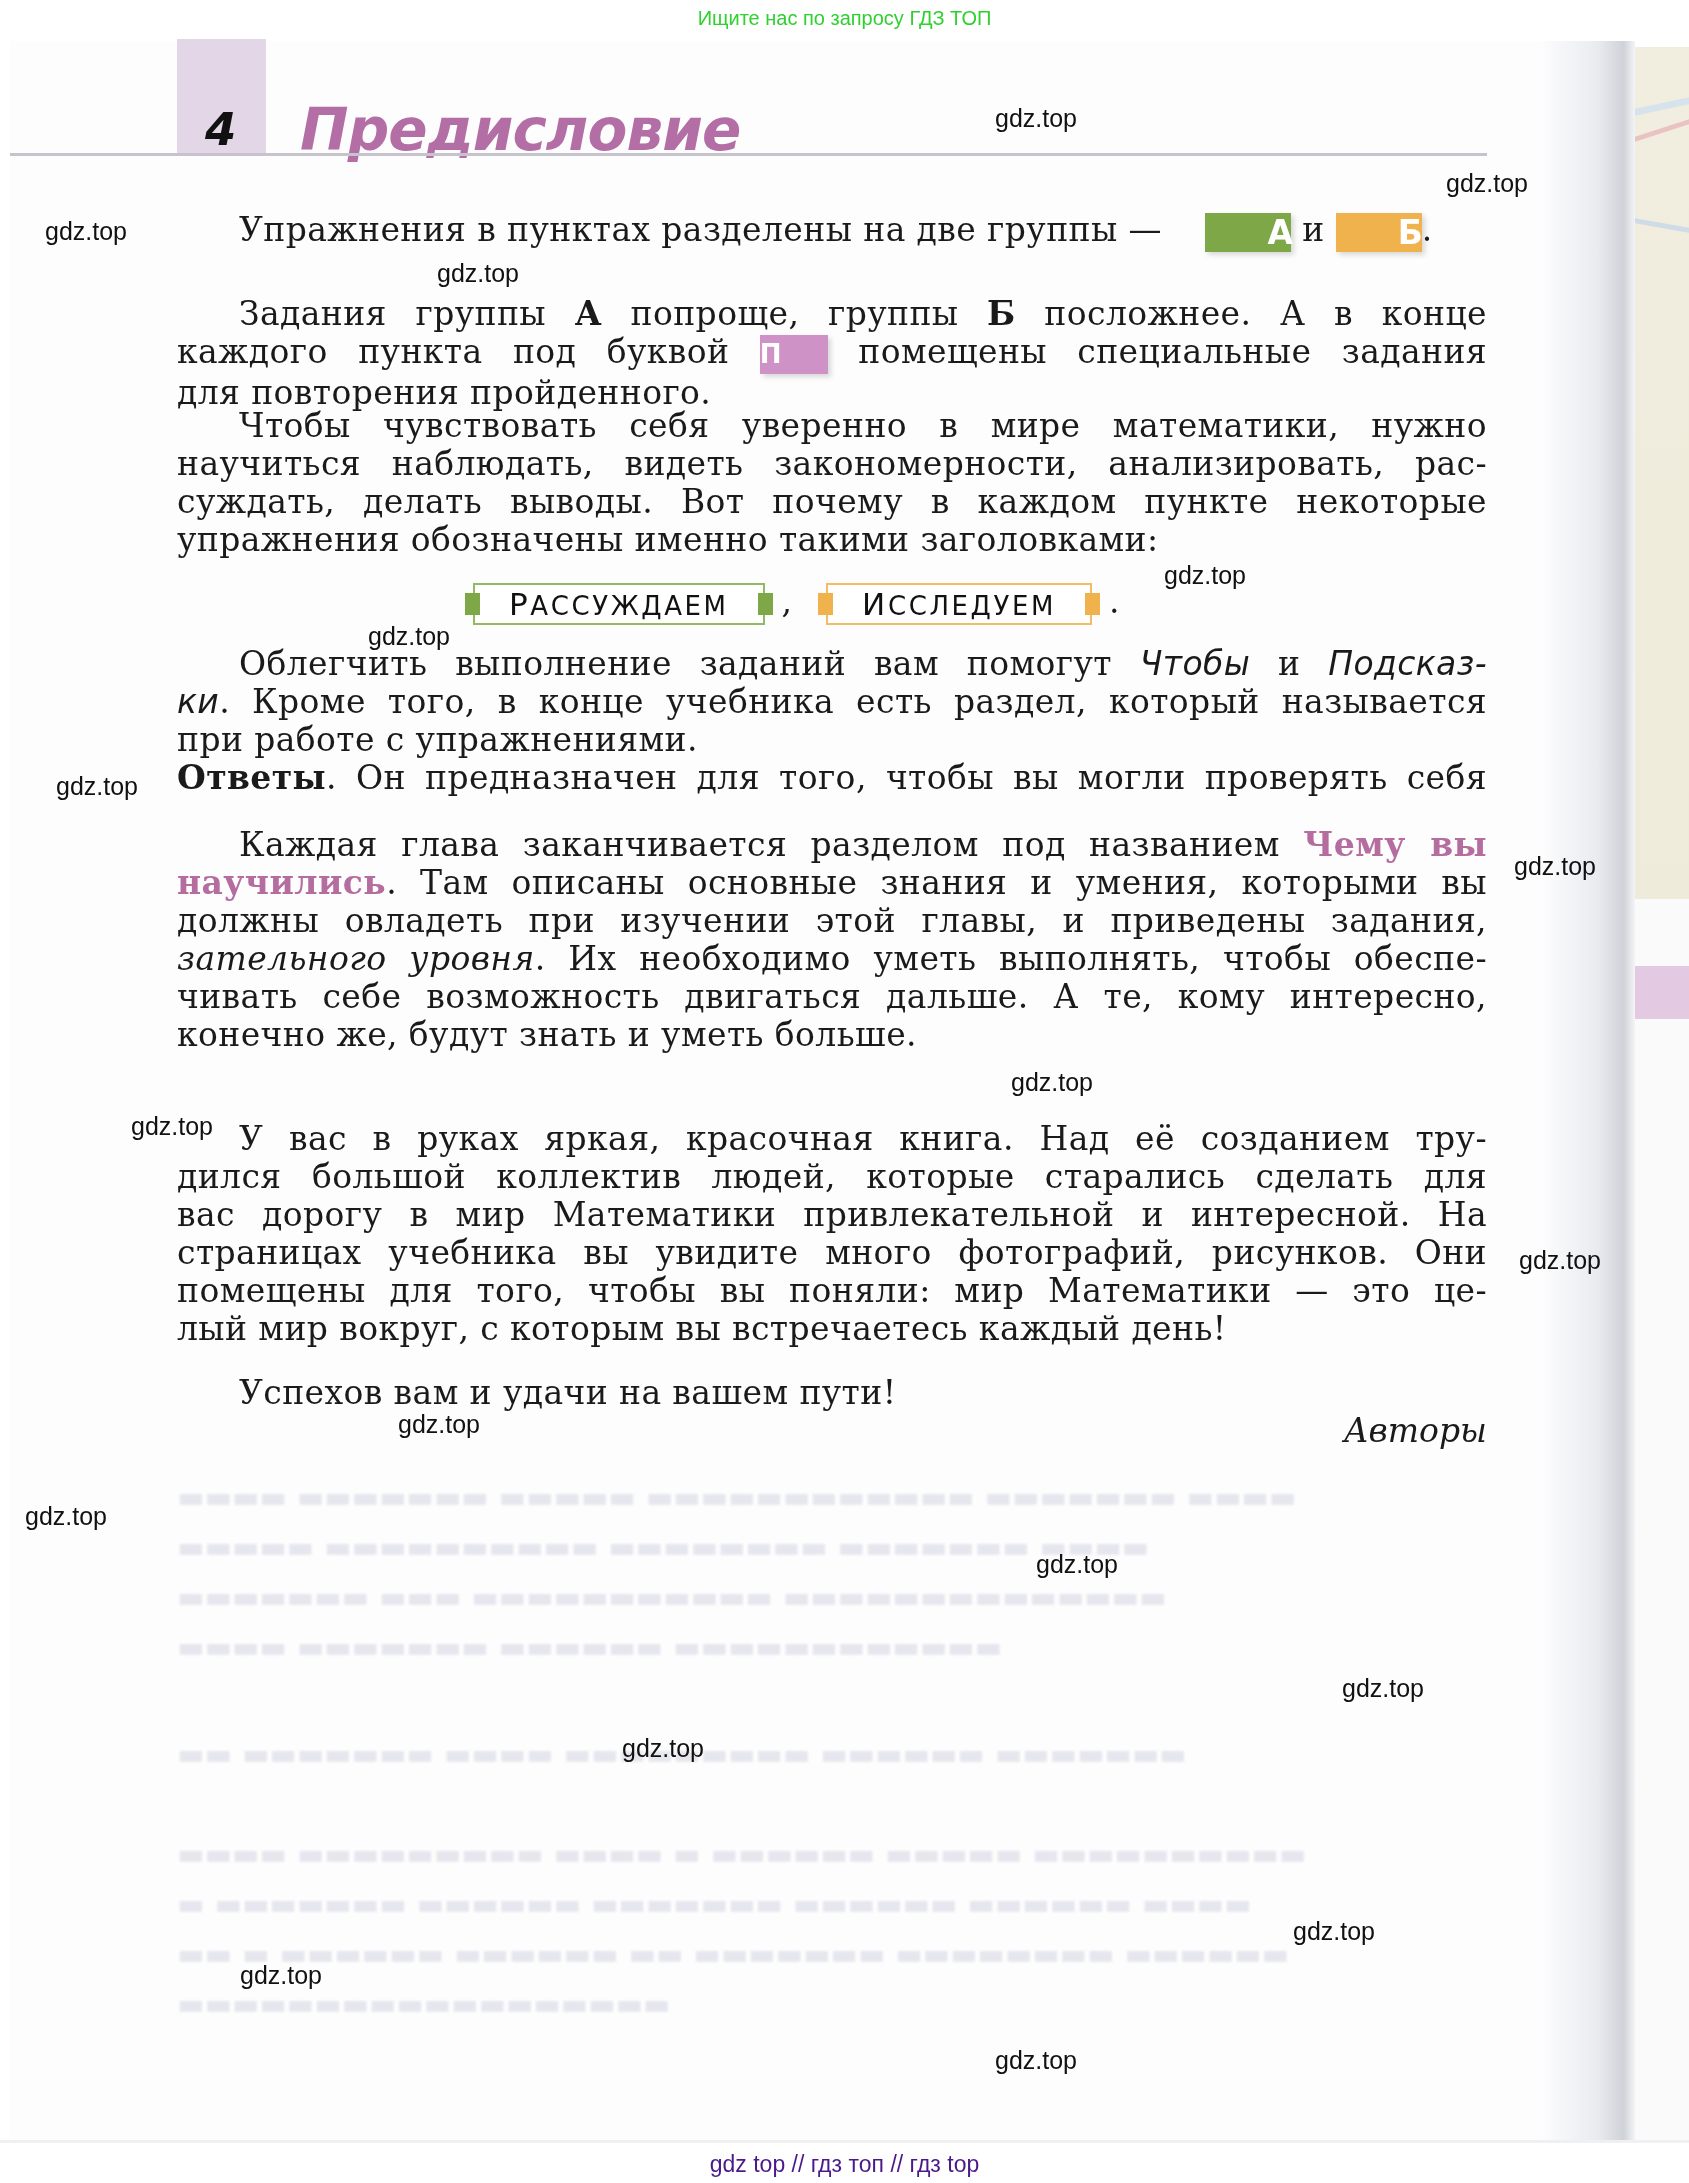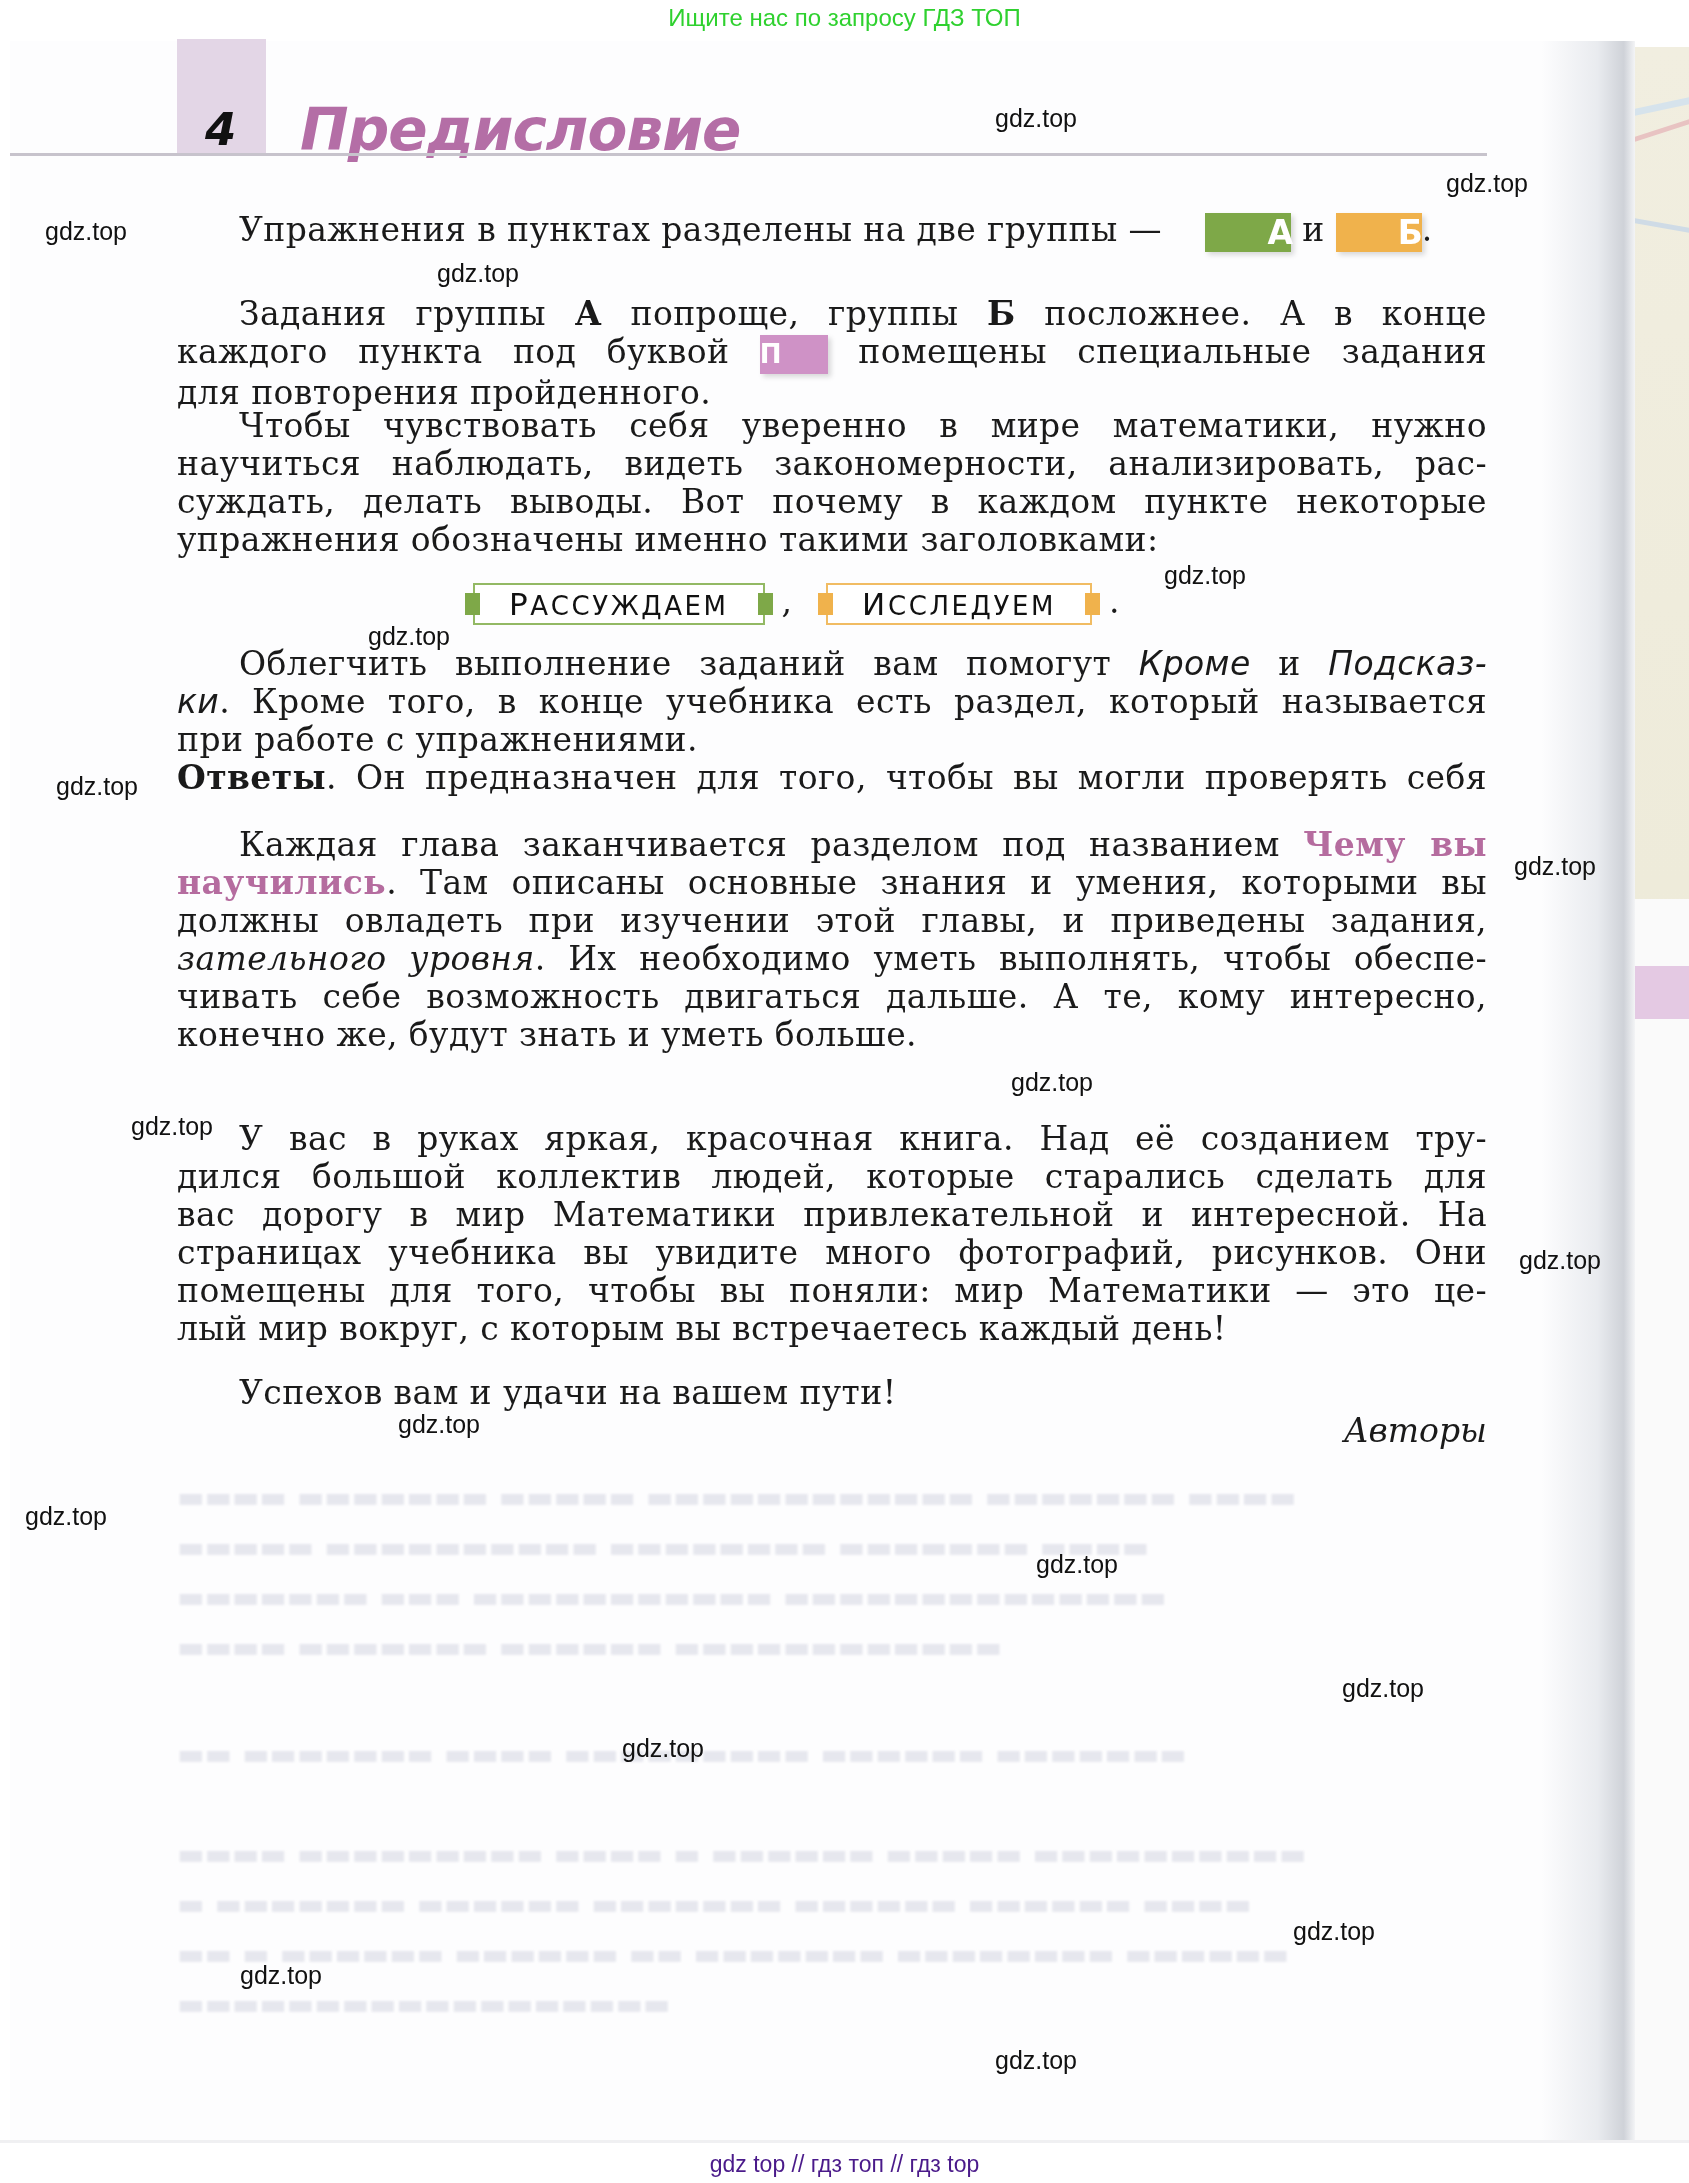--- a/index.html
+++ b/index.html
@@ -4,21 +4,21 @@
 <style>
   html, body { margin:0; padding:0; }
   body {
     width:1689px; height:2183px; position:relative; overflow:hidden;
     background:#ffffff;
     font-family:"DejaVu Serif", serif;
   }
   .top-banner {
     position:absolute; left:0; top:0; width:1689px; height:36px;
     text-align:center; font-family:"Liberation Sans", sans-serif;
-    font-size:24px; line-height:36px; color:#2fd12f;
+    font-size:20px; line-height:36px; color:#2fd12f;
   }
   .page {
     position:absolute; left:10.3px; top:41px; width:1625px; height:2099px;
     background:#fdfdfe;
   }
   .page-shade {
     position:absolute; left:1541px; top:41px; width:94px; height:2099px;
     background:linear-gradient(to right, rgba(255,255,255,0) 0%, #e9ebef 60%, #cfd2d8 88%, #f3f4f6 100%);
   }
   .right-strip {
@@ -169,21 +169,21 @@
     <span class="cap">Р</span><span>АССУЖДАЕМ</span>
     <span class="sq r"></span>
   </span><span style="margin:0 34px 0 17px;">,</span><span class="label-box label-orange">
     <span class="sq l"></span>
     <span class="cap">И</span><span>ССЛЕДУЕМ</span>
     <span class="sq r"></span>
   </span><span style="margin-left:17px;">.</span>
 </div>
 
 <div class="text indent" style="top:645px;">
-  <span class="line"><span>Облегчить выполнение заданий вам помогут </span><span class="sans-ital">Кроме</span><span> и </span><span class="sans-ital">Подсказ-</span></span>
+  <span class="line"><span>Облегчить выполнение заданий вам помогут </span><span class="sans-ital">Чтобы</span><span> и </span><span class="sans-ital">Подсказ-</span></span>
   <span class="line" style="text-indent:0;"><span class="sans-ital">ки</span><span>. Кроме того, в конце учебника есть раздел, который называется</span></span>
   <span class="line last" style="text-indent:0;">при работе с упражнениями.</span>
   <span class="line" style="text-indent:0;"><span class="bold">Ответы</span><span>. Он предназначен для того, чтобы вы могли проверять себя</span></span>
 </div>
 
 <div class="text indent" style="top:826px;">
   <span class="line"><span>Каждая глава заканчивается разделом под названием </span><span class="pink-bold">Чему вы</span></span>
   <span class="line" style="text-indent:0;"><span class="pink-bold">научились</span><span>. Там описаны основные знания и умения, которыми вы</span></span>
   <span class="line" style="text-indent:0;">должны овладеть при изучении этой главы, и приведены задания,</span>
   <span class="line" style="text-indent:0;"><span class="ital">зательного уровня</span><span>. Их необходимо уметь выполнять, чтобы обеспе-</span></span>

